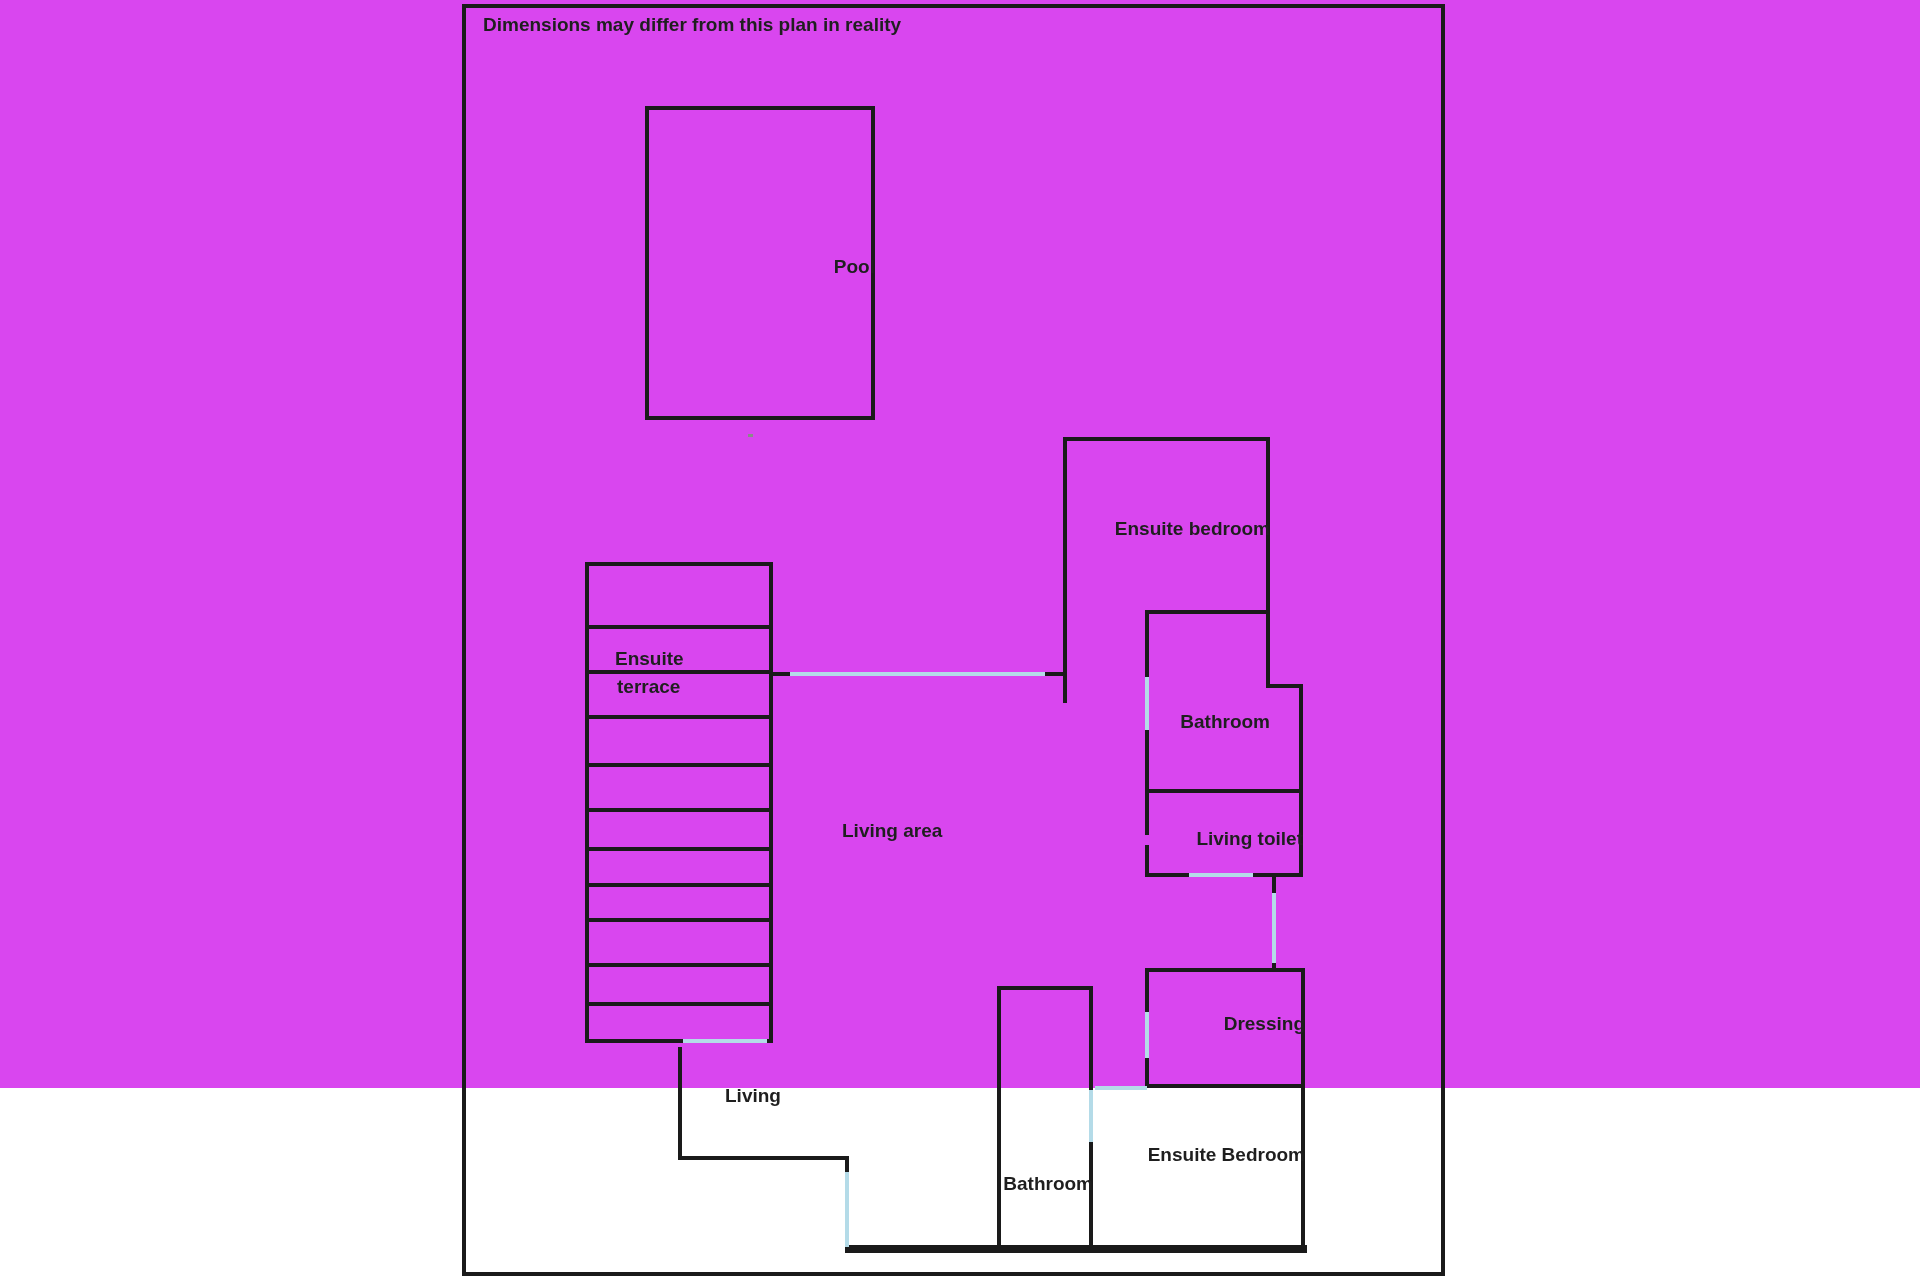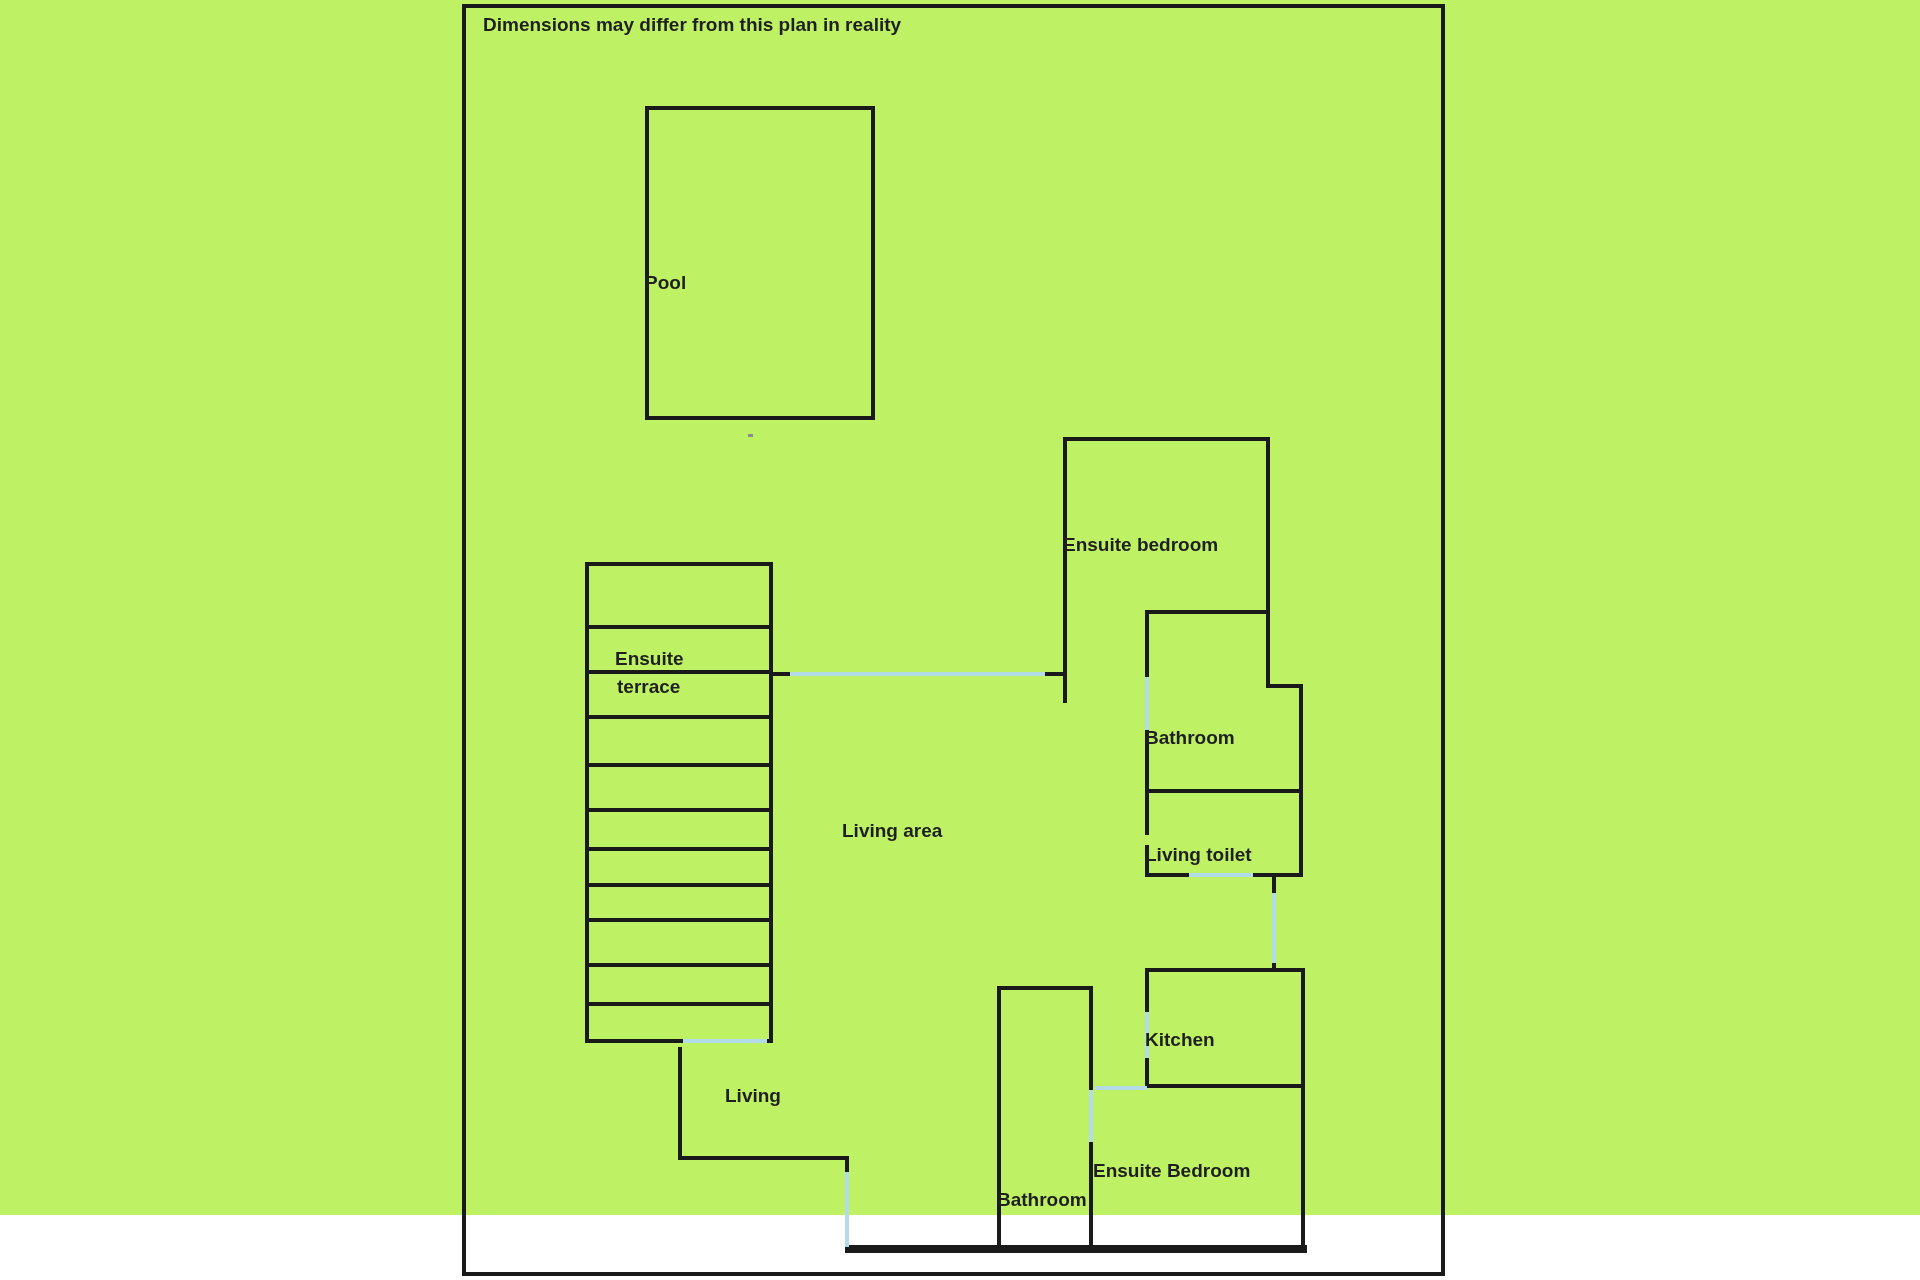--- a/index.html
+++ b/index.html
@@ -1,21 +1,21 @@
 <!DOCTYPE html>
 <html style="--wall: #1a1a1a; --door: #b4dbe8; --text: #1f1f1f;"><head>
 <meta charset="utf-8">
 <style>
   html,body{margin:0;padding:0;background:#fff;}
   body{width:1920px;height:1280px;position:relative;font-family:"Liberation Sans",sans-serif;}
-  #plan{position:absolute;left:0;top:0;width:1920px;height:1215px;background:#bef264;}
+  #plan{position:absolute;left:0;top:0;width:1920px;height:1088px;background:#d946ef;}
   .wall{position:absolute;background:var(--wall,#1a1a1a);}
   .door{position:absolute;background:var(--door,#b4dbe8);}
   .lbl{position:absolute;color:var(--text,#1f1f1f);font-size:19px;font-weight:600;line-height:1.2;white-space:nowrap;}
-  .lbl.center{text-align:left;margin-top:16px;}
+  .lbl.center{text-align:right;}
   .outer-border{position:absolute;left:462px;top:4px;width:983px;height:1272px;border:4px solid var(--wall,#1a1a1a);box-sizing:border-box;}
   .pool-rect{position:absolute;left:645px;top:106px;width:230px;height:314px;border:4px solid var(--wall,#1a1a1a);box-sizing:border-box;}
   .dot{position:absolute;left:748px;top:434px;width:5px;height:3px;background:#8a8a8a;}
 </style>
 </head>
 <body>
 
 <div id="plan">
 
   <div class="outer-border"></div>
@@ -75,21 +75,21 @@
   <div class="wall" style="left:1272px;top:877px;width:4px;height:16px;"></div>
   <div class="door" style="left:1272px;top:893px;width:4px;height:70px;"></div>
   <div class="wall" style="left:1272px;top:963px;width:4px;height:7px;"></div>
 
   <div class="wall" style="left:1145px;top:968px;width:160px;height:4px;"></div>
   <div class="wall" style="left:1145px;top:968px;width:4px;height:44px;"></div>
   <div class="door" style="left:1145px;top:1012px;width:4px;height:46px;"></div>
   <div class="wall" style="left:1145px;top:1058px;width:4px;height:30px;"></div>
   <div class="wall" style="left:1301px;top:968px;width:4px;height:281px;"></div>
   <div class="wall" style="left:1145px;top:1084px;width:160px;height:4px;"></div>
-  <div class="lbl center" style="left:1145px;top:1013px;width:160px;">Kitchen</div>
+  <div class="lbl center" style="left:1145px;top:1013px;width:160px;">Dressing</div>
 
   <div class="door" style="left:1095px;top:1086px;width:52px;height:4px;"></div>
 
   <div class="wall" style="left:997px;top:986px;width:96px;height:4px;"></div>
   <div class="wall" style="left:997px;top:986px;width:4px;height:261px;"></div>
   <div class="wall" style="left:1089px;top:986px;width:4px;height:104px;"></div>
   <div class="door" style="left:1089px;top:1090px;width:4px;height:52px;"></div>
   <div class="wall" style="left:1089px;top:1142px;width:4px;height:105px;"></div>
   <div class="lbl center" style="left:997px;top:1173px;width:96px;">Bathroom</div>
 

